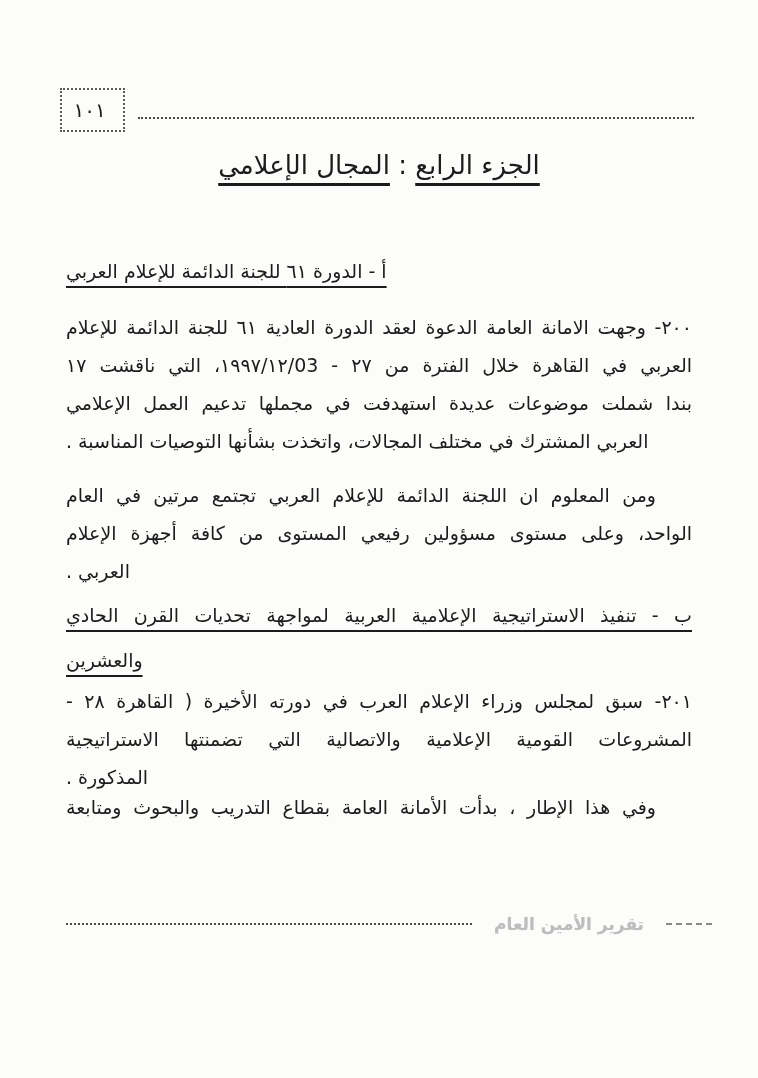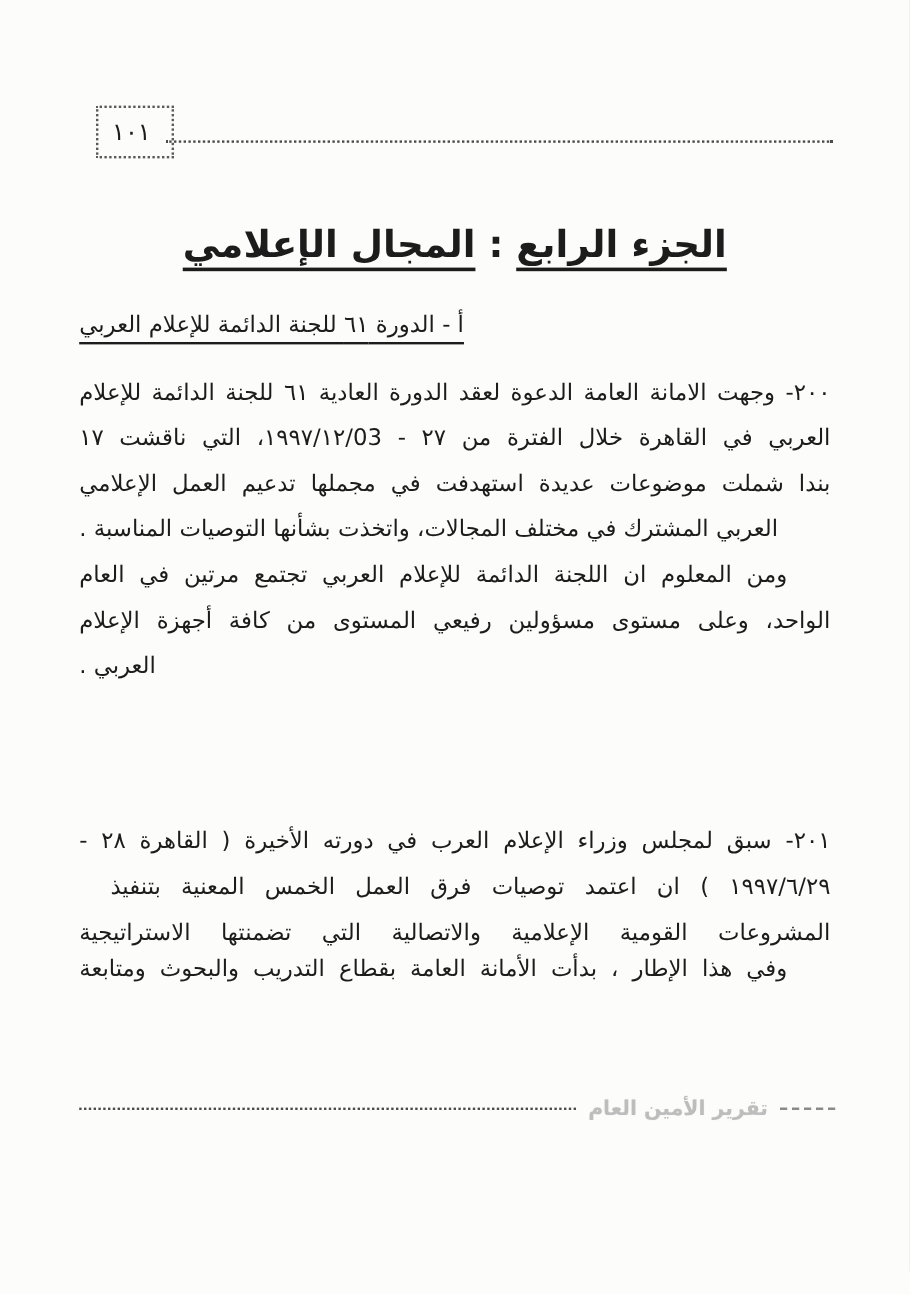--- a/index.html
+++ b/index.html
@@ -8,36 +8,35 @@
     width:758px; height:1078px;
     margin:0 auto;
     background:#fcfcfa;
     font-family:"DejaVu Sans", sans-serif;
     color:#1c1c1c;
     overflow:hidden;
     direction:rtl;
   }
   
   .pnbox {
-    position:absolute; left:80px; top:88px;
+    position:absolute; left:60px; top:88px;
     width:55px; height:40px;
     border:2px dotted #5a5a5a;
     display:flex; align-items:center; justify-content:center;
     font-size:20px; letter-spacing:6px; padding-right:6px;
   }
   .hrule {
     position:absolute; left:138px; right:64px; top:117px;
     border-top:2px dotted #4c4c4c;
   }
   
   .title {
     position:absolute; top:150px; left:40px; right:40px;
-    text-align:center; font-size:31px; font-weight:bold;
+    text-align:center; font-size:26px; font-weight:normal;
     letter-spacing:0.5px;
-    margin-top:36px;
   }
   .u-title {
     text-decoration:underline;
     text-underline-offset:9px;
     text-decoration-thickness:2.5px;
     text-decoration-skip-ink:none;
   }
   
   .blk { position:absolute; left:66px; right:66px; }
   .line { height:38px; line-height:38px; font-size:19px; white-space:nowrap; }
@@ -49,22 +48,22 @@
     text-decoration-thickness:1.8px;
     text-decoration-skip-ink:none;
   }
   .ind36 { padding-right:36px; }
   .ind10 { padding-right:10px; }
   .ind58 { padding-right:58px; }
   .ind97 { padding-right:97px; }
   .padl26 { padding-left:26px; }
   
   .footer {
-    position:absolute; top:912px; left:66px; right:62px; height:24px;
-    display:flex; align-items:center; gap:10px;
+    position:absolute; top:912px; left:66px; right:46px; height:24px;
+    display:flex; align-items:center; gap:22px;
   }
   .fdash { width:46px; border-top:2px dashed #8a8a8a; }
   .fnote {
     font-size:17px; font-weight:bold; color:#bdbdbd;
     white-space:nowrap; text-shadow:0 0 1px #e2e2e2;
   }
   .fdots { flex:1; border-top:2px dotted #4c4c4c; }
 </style>
 </head>
 <body>
@@ -86,31 +85,37 @@
     </div>
   </div>
 
   <div class="blk" style="top:308px">
     <div class="line j">٢٠٠- وجهت الامانة العامة الدعوة لعقد الدورة العادية ٦١ للجنة الدائمة للإعلام</div>
     <div class="line j">العربي في القاهرة خلال الفترة من ٢٧ - ١٩٩٧/١٢/03، التي ناقشت ١٧</div>
     <div class="line j">بندا شملت موضوعات عديدة استهدفت في مجملها تدعيم العمل الإعلامي</div>
     <div class="line r">العربي المشترك في مختلف المجالات، واتخذت بشأنها التوصيات المناسبة .</div>
   </div>
 
-  <div class="blk" style="top:460px">
+  <div class="blk" style="top:476px">
     <div class="line j ind36">ومن المعلوم ان اللجنة الدائمة للإعلام العربي تجتمع مرتين في العام</div>
     <div class="line j">الواحد، وعلى مستوى مسؤولين رفيعي المستوى من كافة أجهزة الإعلام</div>
     <div class="line r ind10">العربي .</div>
   </div>
 
+  <div class="blk" style="top:596px">
+    <div class="line j hd">ب - تنفيذ الاستراتيجية الإعلامية العربية لمواجهة تحديات القرن الحادي</div>
+    <div class="line r ind97" style="margin-top:7px">
+      <span class="hd">والعشرين</span>
+    </div>
+  </div>
 
   <div class="blk" style="top:682px">
     <div class="line j">٢٠١- سبق لمجلس وزراء الإعلام العرب في دورته الأخيرة ( القاهرة ٢٨ -</div>
-    <div class="line j padl26">١٩٩٧/٦/٢٩ ) ان اعتمد توصيات فرق العمل الخمس المعنية بتنفيذ</div>
     <div class="line j">المشروعات القومية الإعلامية والاتصالية التي تضمنتها الاستراتيجية</div>
+    <div class="line r ind58">المذكورة .</div>
   </div>
 
   <div class="blk" style="top:788px">
     <div class="line j ind36">وفي هذا الإطار ، بدأت الأمانة العامة بقطاع التدريب والبحوث ومتابعة</div>
   </div>
 
   <div class="footer">
     <div class="fdash"></div>
     <div class="fnote">تقرير الأمين العام</div>
     <div class="fdots"></div>

